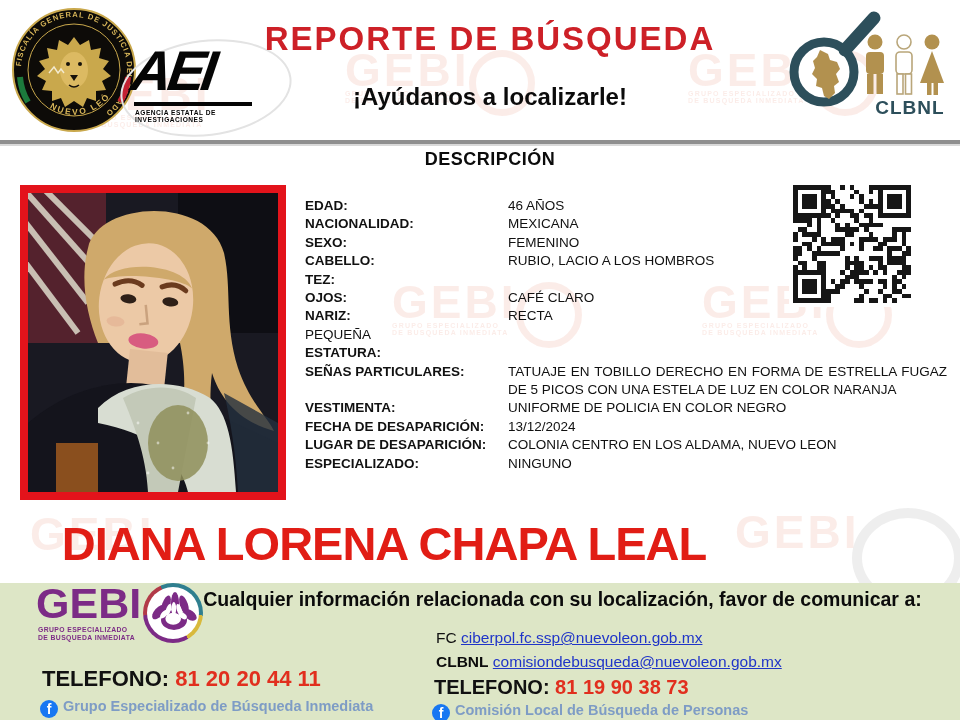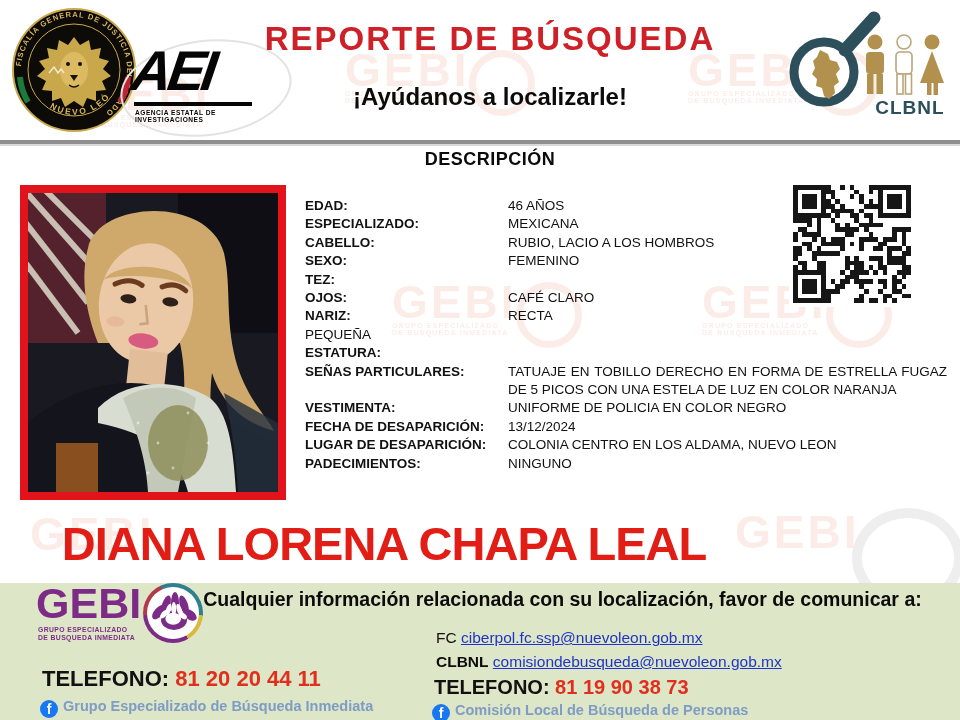--- a/index.html
+++ b/index.html
@@ -231,32 +231,32 @@
       <path d="M196,200 L250,230 L250,299 L210,299 C208,260 202,225 196,200 z" fill="#23303f" opacity=".8"></path>
     </svg>
   </div>
 
   <div class="fields">
     <div class="frow">
         <span class="flabel">EDAD:</span>
         <span class="fvalue">46 AÑOS</span>
       </div>
     <div class="frow">
-        <span class="flabel">ESPECIALIZADO:</span>
+        <span class="flabel">NACIONALIDAD:</span>
         <span class="fvalue">MEXICANA</span>
+      </div>
+    <div class="frow">
+        <span class="flabel">SEXO:</span>
+        <span class="fvalue">FEMENINO</span>
       </div>
     <div class="frow">
         <span class="flabel">CABELLO:</span>
         <span class="fvalue">RUBIO, LACIO A LOS HOMBROS</span>
       </div>
     <div class="frow">
-        <span class="flabel">SEXO:</span>
-        <span class="fvalue">FEMENINO</span>
-      </div>
-    <div class="frow">
         <span class="flabel">TEZ:</span>
       </div>
     <div class="frow">
         <span class="flabel">OJOS:</span>
         <span class="fvalue">CAFÉ CLARO</span>
       </div>
     <div class="frow">
         <span class="flabel">NARIZ:</span>
         <span class="fvalue">RECTA</span>
       </div>
@@ -276,21 +276,21 @@
       </div>
     <div class="frow">
         <span class="flabel">FECHA DE DESAPARICIÓN:</span>
         <span class="fvalue">13/12/2024</span>
       </div>
     <div class="frow">
         <span class="flabel">LUGAR DE DESAPARICIÓN:</span>
         <span class="fvalue">COLONIA CENTRO EN LOS ALDAMA, NUEVO LEON</span>
       </div>
     <div class="frow">
-        <span class="flabel">PADECIMIENTOS:</span>
+        <span class="flabel">ESPECIALIZADO:</span>
         <span class="fvalue">NINGUNO</span>
       </div>
   </div>
 
   <div class="qr qr-top">
       <b style="grid-area:1/1"></b>
       <b style="grid-area:1/2"></b>
       <b style="grid-area:1/3"></b>
       <b style="grid-area:1/4"></b>
       <b style="grid-area:1/5"></b>

